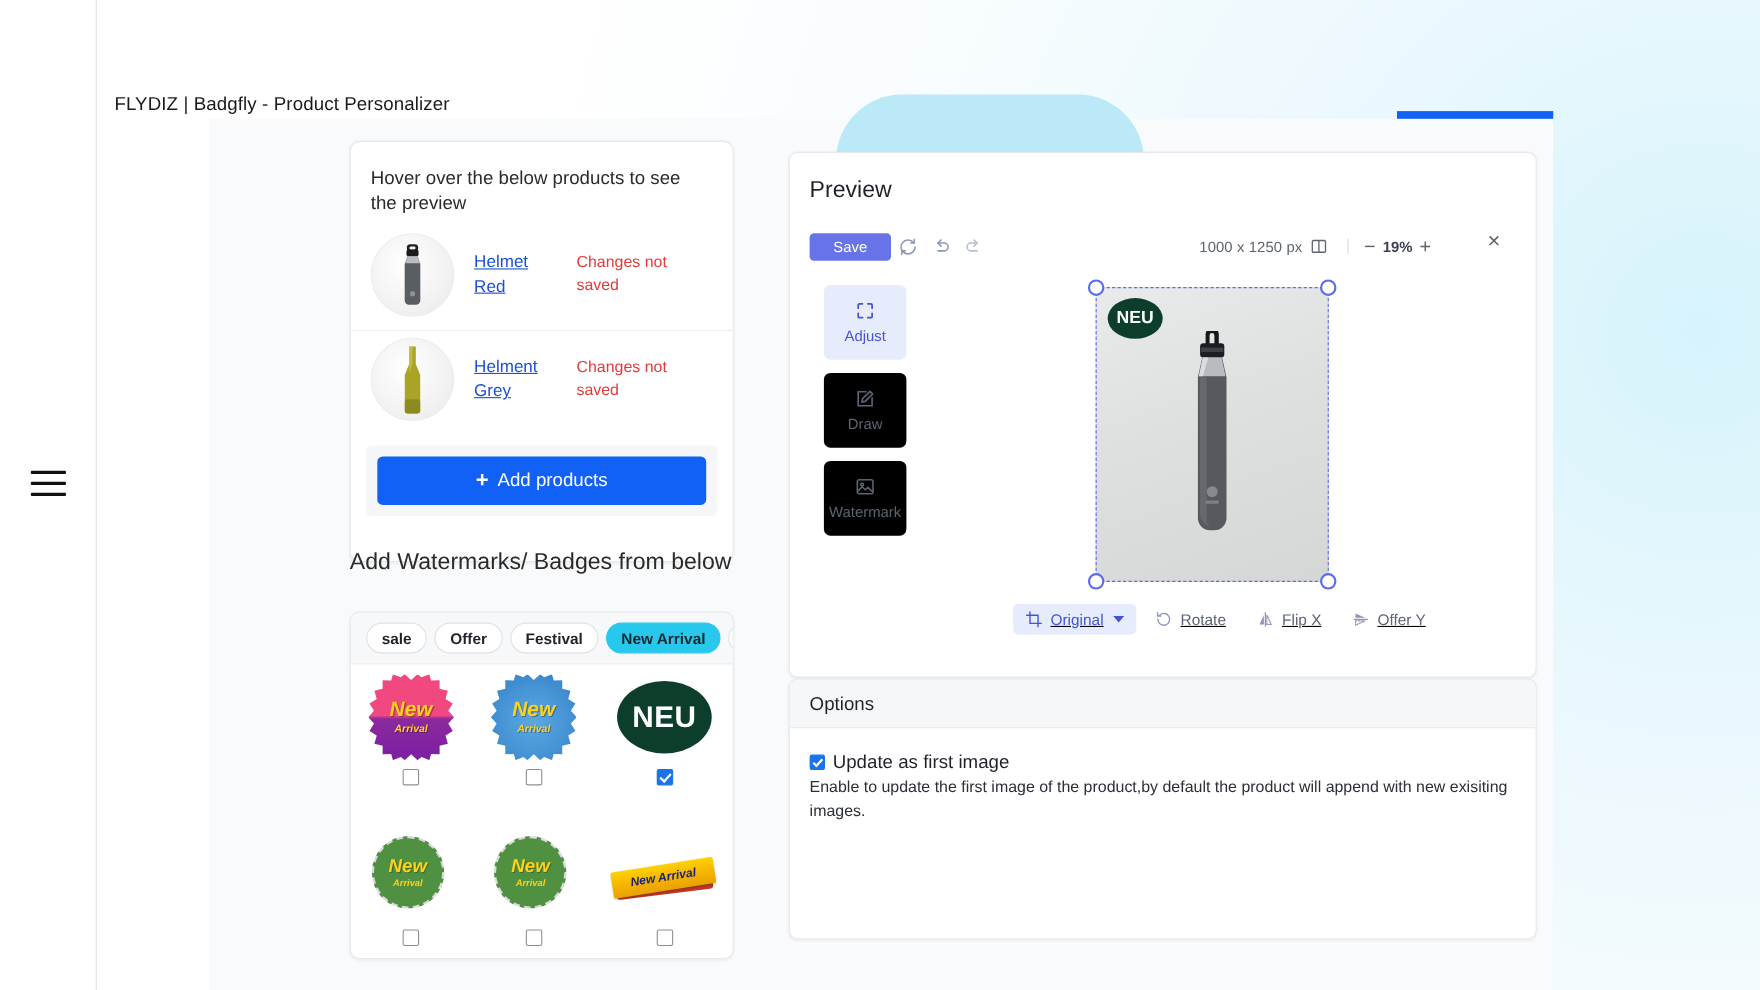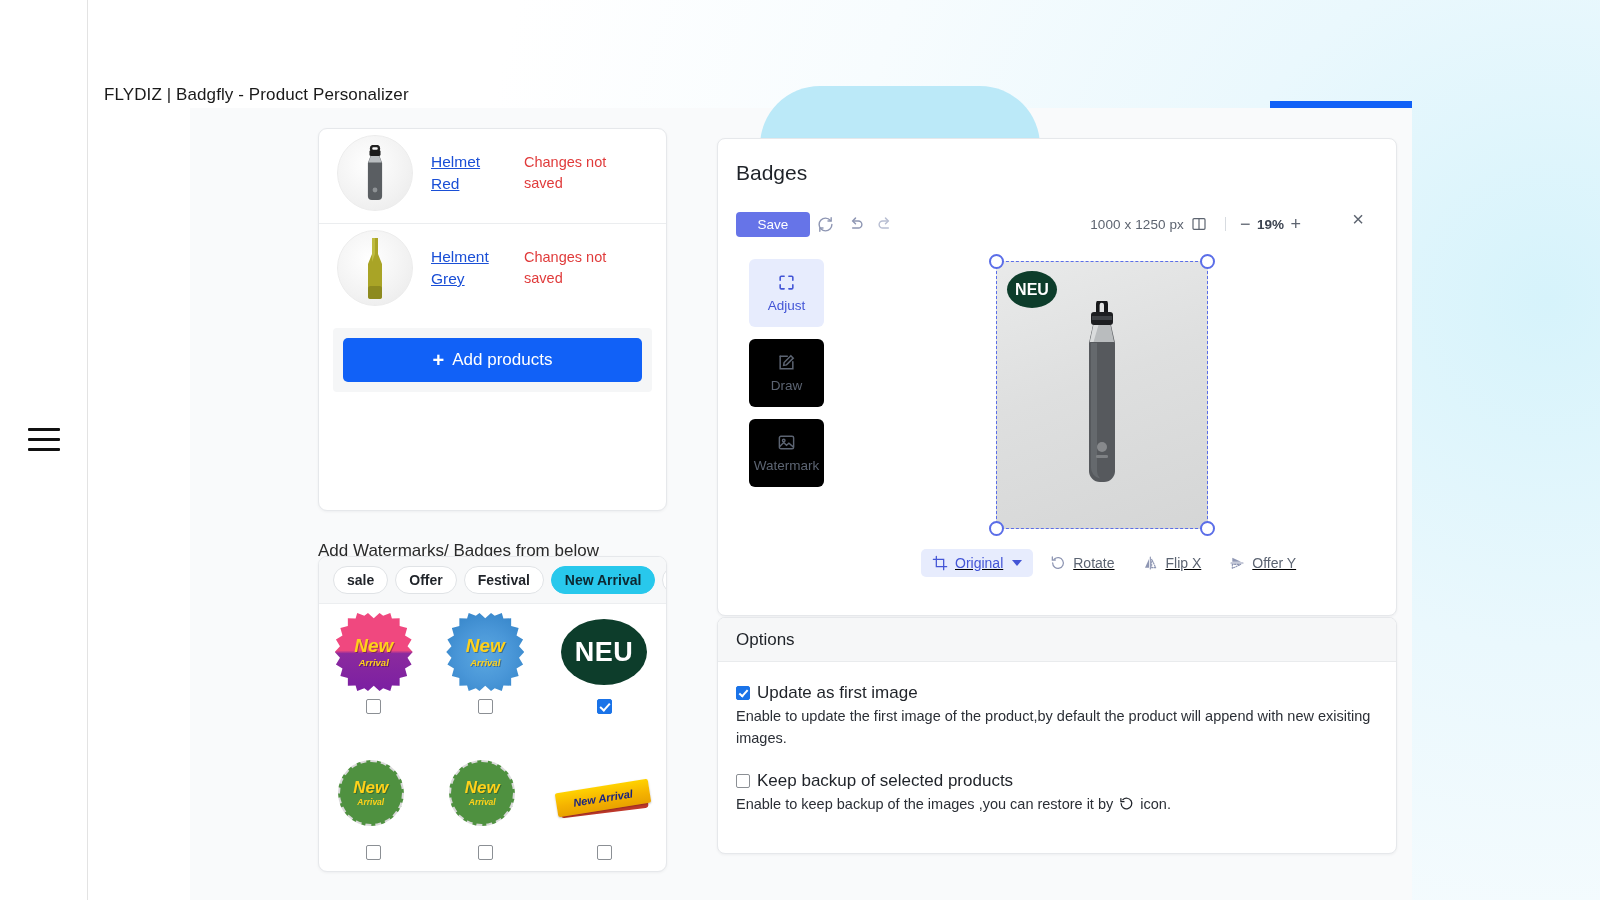--- a/index.html
+++ b/index.html
@@ -70,21 +70,21 @@
   .prod-status { font-size:14.5px; color:#e03b3b; line-height:1.45; margin-left:14px; width:100px; }
   .add-wrap { margin:16px 14px 0 14px; background:#f5f6f7; border-radius:4px; padding:10px; }
   .add-btn {
     width:100%; height:44px; background:#1161f7; color:#fff; border:0; border-radius:5px;
     font-size:17px; font-family:inherit; cursor:pointer;
     display:flex; align-items:center; justify-content:center; gap:8px;
   }
   .add-btn .plus { font-size:20px; font-weight:bold; line-height:1; }
 
   .wm-heading {
-    position:absolute; left:318px; top:541px; font-size:17px; color:#2a2a2a;
+    position:absolute; left:318px; top:499px; font-size:21px; color:#2a2a2a;
   }
   .badges-card {
     position:absolute; left:318px; top:556px; width:349px; height:316px;
     background:#fff; border:1px solid #e6e8eb; border-radius:9px; overflow:hidden;
     box-shadow:0 1px 3px rgba(16,24,40,.05);
   }
   .tabs-strip {
     display:flex; gap:7px; align-items:center; padding:9px 0 9px 14px;
     background:#f7f8f9; border-bottom:1px solid #eceef0; overflow:hidden; white-space:nowrap;
   }
@@ -256,20 +256,21 @@
     <div class="hamburger">
       <span></span>
         <span></span>
         <span></span>
     </div>
   </div>
 
   <div class="app-title">FLYDIZ | Badgfly - Product Personalizer</div>
 
   <div class="products-card">
+    <div class="products-hint">Hover over the below products to see the preview</div>
 
     <div class="product-row">
       <div class="thumb">
         <svg width="30" height="56" viewBox="0 0 30 56">
           <rect x="11" y="1" width="8" height="5" rx="2.5" fill="none" stroke="#222" stroke-width="2.4"></rect>
           <rect x="9.5" y="5" width="11" height="6" rx="1.6" fill="#1b1b1b"></rect>
           <path d="M10.5 11 h9 l2.6 7 v33 a4 4 0 0 1-4 4 h-6.2 a4 4 0 0 1-4-4 V18 z" fill="#5a5e62"></path>
           <path d="M10.8 11 h8.4 l2.4 6.4 h-13.2 z" fill="#b9bdc0"></path>
           <circle cx="15" cy="45" r="2.4" fill="#8e9295"></circle>
         </svg>
@@ -374,21 +375,21 @@
               </div>
           </div>
         </div>
         <div class="cb"></div>
       </div>
 
     </div>
   </div>
 
   <div class="preview-card">
-    <div class="preview-title">Badges</div>
+    <div class="preview-title">Preview</div>
 
     <div class="toolbar">
       <button class="save-btn">Save</button>
       <div class="ticon">
         <svg width="17" height="17" viewBox="0 0 24 24" fill="none" stroke="#8e96b3" stroke-width="2" stroke-linecap="round">
           <path d="M21 12a9 9 0 0 1-9 9 9 9 0 0 1-9-9 9 9 0 0 1 9-9 9 9 0 0 1 7 3.4"></path>
           <path d="M20 2.5V7h-4.5"></path>
             <path d="M4 21.5V17h4.5"></path>
         </svg>
       </div>
@@ -512,31 +513,17 @@
     <div class="options-body">
 
       <div class="opt-block">
         <div class="opt-row">
           <div class="opt-cb checked"></div>
           <div class="opt-title">Update as first image</div>
         </div>
         <div class="opt-desc">Enable to update the first image of the product,by default the product will append with new exisiting images.</div>
       </div>
 
-      <div class="opt-block">
-        <div class="opt-row">
-          <div class="opt-cb"></div>
-          <div class="opt-title">Keep backup of selected products</div>
-        </div>
-        <div class="opt-desc">
-          <span>Enable to keep backup of the images ,you can restore it by</span>
-          <svg class="inline-icon" width="15" height="15" viewBox="0 0 24 24" fill="none" stroke="#1f2329" stroke-width="2" stroke-linecap="round">
-            <path d="M3.5 12a8.5 8.5 0 1 0 2.6-6.1"></path>
-              <path d="M3 4v5h5"></path>
-          </svg>
-          <span>icon.</span>
-        </div>
-      </div>
 
     </div>
   </div>
 
 </div>
 
 </body></html>

